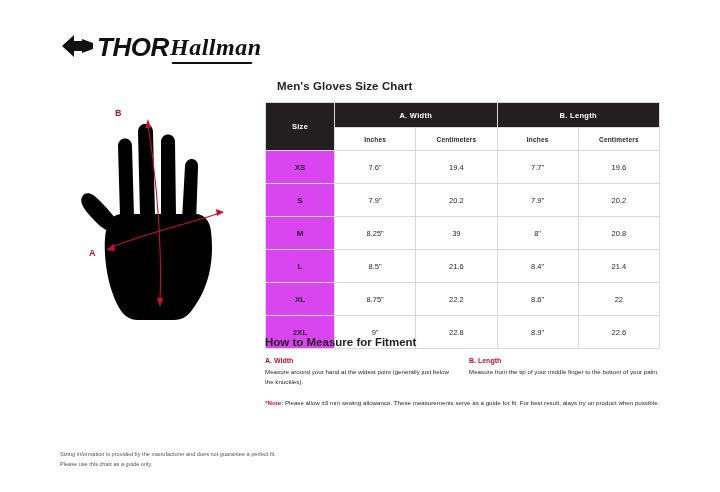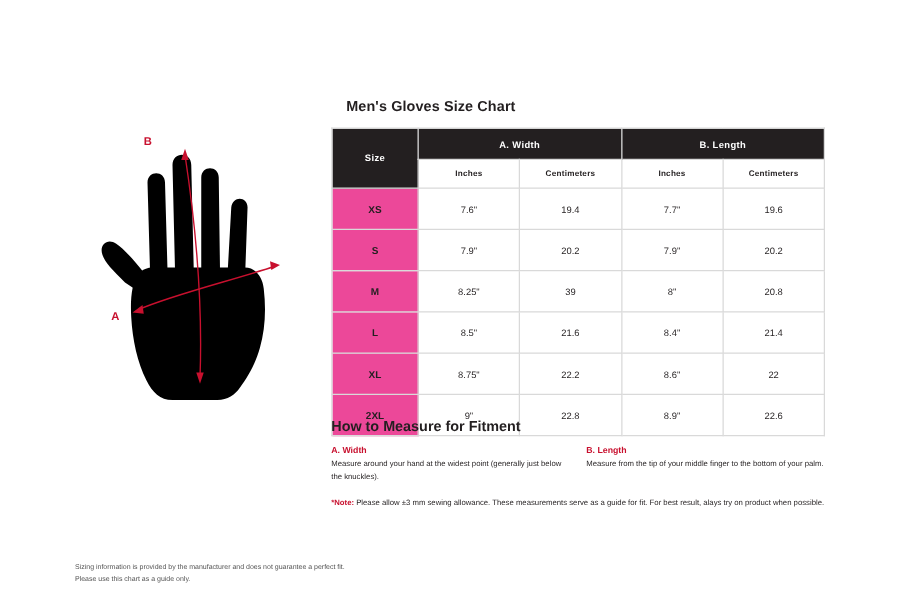--- a/index.html
+++ b/index.html
@@ -44,21 +44,21 @@
     padding-left:12px;
   }
 
   table{border-collapse:collapse;width:395px;table-layout:fixed;}
   th,td{border:1px solid #d9d9d9;text-align:center;vertical-align:middle;}
   .hdr-black{background:#231f20;color:#ffffff;font-size:7.5px;font-weight:bold;letter-spacing:.3px;}
   .hdr-size{width:66px;height:42px;}
   .hdr-group{height:22px;}
   .hdr-sub{background:#ffffff;color:#231f20;font-size:6.5px;font-weight:bold;height:20px;letter-spacing:.2px;}
   .hdr-sub-cell{border:1px solid #d9d9d9;}
-  td.size-cell{background:#ec4899;font-size:8px;font-weight:bold;height:30px;}
+  td.size-cell{background:#d946ef;font-size:8px;font-weight:bold;height:30px;}
   td.val{font-size:7.5px;color:#231f20;height:30px;}
 
   
   .howto{position:absolute;left:265px;top:336px;width:395px;}
   .howto h3{font-size:11.5px;font-weight:bold;margin:0 0 9px 0;color:#231f20;}
   .cols{display:flex;gap:14px;}
   .col{width:190px;}
   .col .lbl{font-size:7px;font-weight:bold;color:#c8102e;margin-bottom:3px;}
   .col .txt{font-size:6.2px;line-height:1.55;color:#231f20;}
   .note{margin-top:12px;font-size:6.2px;line-height:1.55;color:#231f20;}
@@ -68,20 +68,31 @@
   .footer{
     position:absolute;left:60px;top:450px;width:320px;
     font-size:5.6px;line-height:1.7;color:#555;
   }
 </style>
 </head>
 <body>
 
 <div class="page">
 
+  <div class="logo-row">
+    <div class="thor-logo">
+      <svg class="thor-mark" viewBox="0 0 34 30">
+        <polygon points="2,14 14,3 14,9 22,9 22,19 14,19 14,25" fill="#111"></polygon>
+        <polygon points="22,7 33,11 33,17 22,21" fill="#111"></polygon>
+      </svg>
+      <span class="thor-text">THOR</span>
+    </div>
+    <div class="hallman">Hallman</div>
+    <div class="hallman-underline"></div>
+  </div>
 
   <div class="glove-wrap">
     <svg viewBox="0 0 200 240" width="200" height="240">
 
       <g fill="#000000">
 
         <path d="M48,138 C38,128 32,122 30,116 C27,108 34,102 41,107 C47,111 56,121 63,130 L60,146 Z"></path>
 
         <path d="M68,128 L66,58 C66,48 80,48 80,58 L82,128 Z"></path>
 

